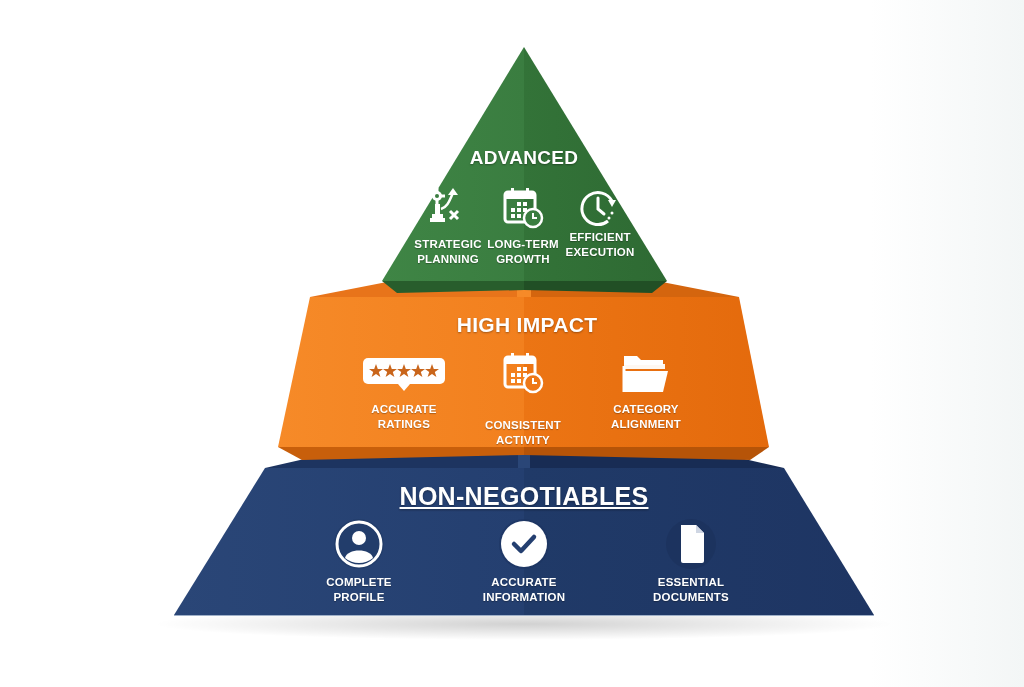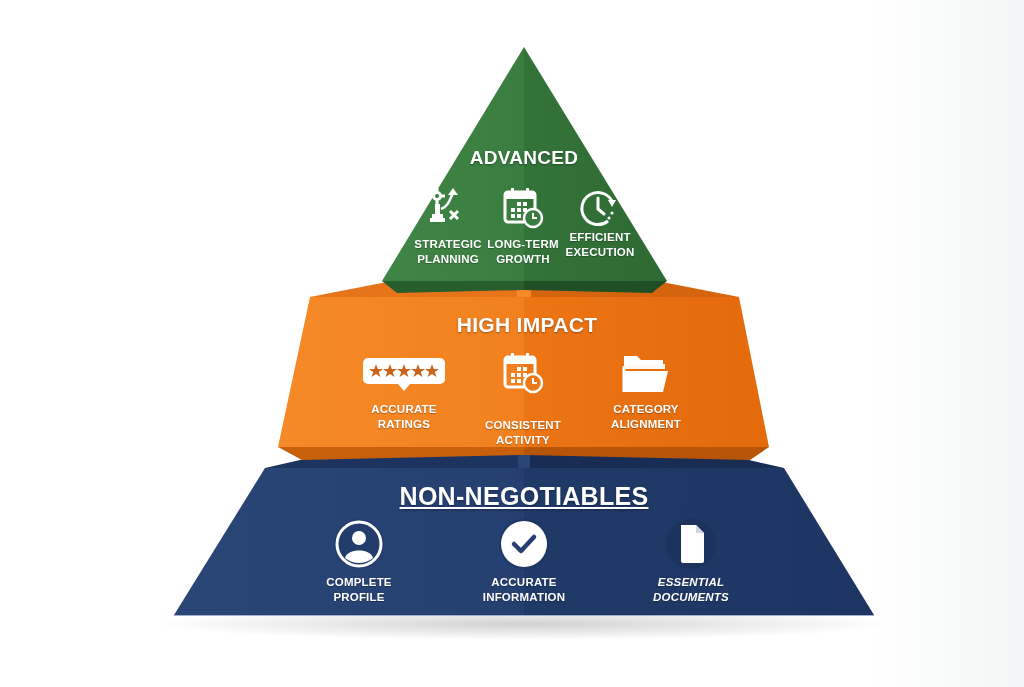--- a/index.html
+++ b/index.html
@@ -244,19 +244,19 @@
       <span>INFORMATION</span>
     </div>
   </div>
 
   <div class="item" style="left:679px; top:518px;">
     <svg class="icon" width="52" height="52" viewBox="0 0 52 52">
       <circle cx="26" cy="26" r="25" fill="#1b305a" opacity="0.6"></circle>
       <path d="M16 7 L31 7 L39 15 L39 43 Q39 45 37 45 L18 45 Q16 45 16 43 Z" fill="#fff"></path>
       <path d="M31 7 L31 15 L39 15" fill="#cfd6e3"></path>
     </svg>
-    <div class="label" style="margin-top:5px;font-style:italic;">
+    <div class="label" style="margin-top:5px;">
       <span>ESSENTIAL</span>
       <span>DOCUMENTS</span>
     </div>
   </div>
 
 </div>
 
 </body></html>

